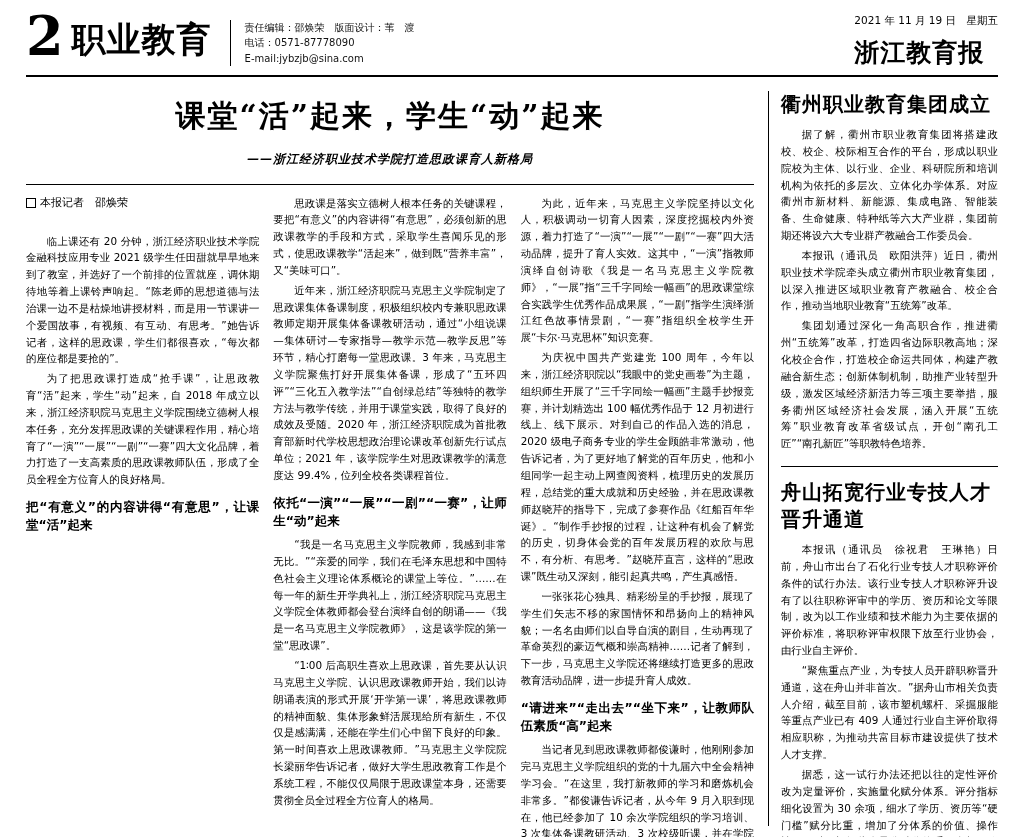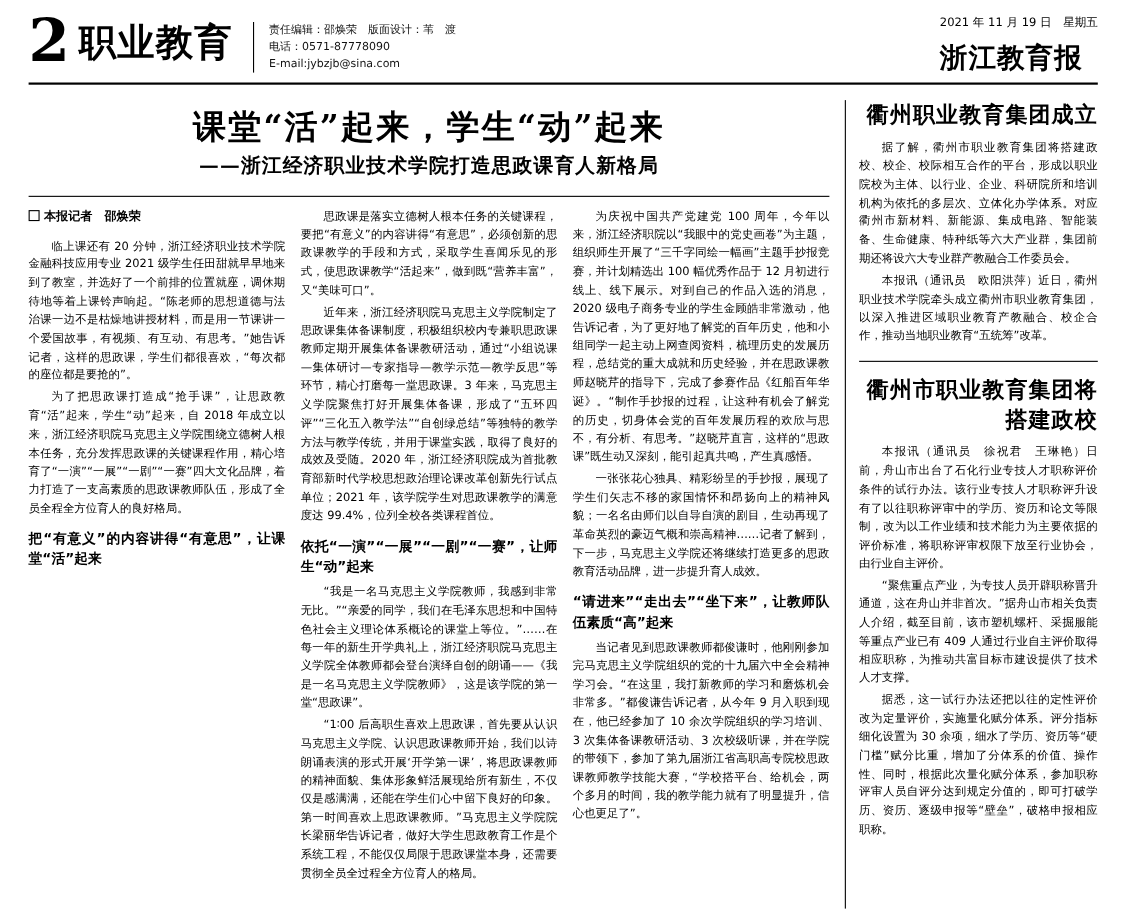--- a/index.html
+++ b/index.html
@@ -24,34 +24,34 @@
 
   
   .content{display:flex;margin-top:14px;height:735px;}
   .left-zone{width:742px;padding-right:14px;box-sizing:border-box;}
   .divider-v{width:1px;background:#000;margin:0 12px 0 0;}
   .right-zone{width:238px;box-sizing:border-box;}
 
   
   .headline-wrap{text-align:center;padding:6px 0 4px 0;}
   .headline{font-family:"DejaVu Serif","Liberation Serif",serif;font-size:30px;font-weight:700;letter-spacing:2px;line-height:1.25;}
-  .subheadline{font-family:"DejaVu Serif","Liberation Serif",serif;font-size:18px;font-weight:700;margin-top:3px;letter-spacing:1px;}
+  .subheadline{font-family:"DejaVu Serif","Liberation Serif",serif;font-size:12px;font-weight:700;margin-top:16px;letter-spacing:1px;font-style:italic;}
   .rule-under{border-bottom:1px solid #000;margin:12px 0 10px 0;}
 
   
   .cols{display:flex;gap:14px;}
   .col{width:236px;box-sizing:border-box;}
-  .byline{font-size:11px;font-weight:700;margin-bottom:12px;}
+  .byline{font-size:11px;font-weight:400;margin-bottom:23px;}
   .byline .box{display:inline-block;width:8px;height:8px;border:1px solid #000;margin-right:4px;vertical-align:middle;}
   p.t{font-size:10.4px;line-height:1.62;text-align:justify;text-justify:inter-ideograph;margin:0 0 3px 0;text-indent:2em;}
   .sub-h{font-size:12.5px;font-weight:700;line-height:1.45;margin:10px 0 6px 0;text-align:justify;}
   .sub-h-c{}
 
   
-  .r-title{font-family:"DejaVu Serif","Liberation Serif",serif;font-size:20px;font-weight:700;line-height:1.35;letter-spacing:1px;margin-bottom:8px;text-align:right;}
+  .r-title{font-family:"DejaVu Serif","Liberation Serif",serif;font-size:20px;font-weight:700;line-height:1.35;letter-spacing:1px;margin-bottom:8px;}
   .r-title.two{margin-bottom:8px;}
   .r-block{margin-bottom:14px;}
   .r-rule{border-top:1px solid #000;margin:12px 0 12px 0;}
   p.r{font-size:10.4px;line-height:1.62;text-align:justify;margin:0 0 3px 0;text-indent:2em;}
 </style>
 </head>
 <body>
 
 <div class="page">
 
@@ -94,44 +94,46 @@
 
         <div class="col">
           <p class="t">思政课是落实立德树人根本任务的关键课程，要把“有意义”的内容讲得“有意思”，必须创新的思政课教学的手段和方式，采取学生喜闻乐见的形式，使思政课教学“活起来”，做到既“营养丰富”，又“美味可口”。</p>
           <p class="t">近年来，浙江经济职院马克思主义学院制定了思政课集体备课制度，积极组织校内专兼职思政课教师定期开展集体备课教研活动，通过“小组说课—集体研讨—专家指导—教学示范—教学反思”等环节，精心打磨每一堂思政课。3 年来，马克思主义学院聚焦打好开展集体备课，形成了“五环四评”“三化五入教学法”“自创绿总结”等独特的教学方法与教学传统，并用于课堂实践，取得了良好的成效及受随。2020 年，浙江经济职院成为首批教育部新时代学校思想政治理论课改革创新先行试点单位；2021 年，该学院学生对思政课教学的满意度达 99.4%，位列全校各类课程首位。</p>
           <div class="sub-h">依托“一演”“一展”“一剧”“一赛”，让师生“动”起来</div>
           <p class="t">“我是一名马克思主义学院教师，我感到非常无比。”“亲爱的同学，我们在毛泽东思想和中国特色社会主义理论体系概论的课堂上等位。”……在每一年的新生开学典礼上，浙江经济职院马克思主义学院全体教师都会登台演绎自创的朗诵——《我是一名马克思主义学院教师》，这是该学院的第一堂“思政课”。</p>
           <p class="t">“1∶00 后高职生喜欢上思政课，首先要从认识马克思主义学院、认识思政课教师开始，我们以诗朗诵表演的形式开展‘开学第一课’，将思政课教师的精神面貌、集体形象鲜活展现给所有新生，不仅仅是感满满，还能在学生们心中留下良好的印象。第一时间喜欢上思政课教师。”马克思主义学院院长梁丽华告诉记者，做好大学生思政教育工作是个系统工程，不能仅仅局限于思政课堂本身，还需要贯彻全员全过程全方位育人的格局。</p>
         </div>
 
         <div class="col">
+          <p class="t">为此，近年来，马克思主义学院坚持以文化人，积极调动一切育人因素，深度挖掘校内外资源，着力打造了“一演”“一展”“一剧”“一赛”四大活动品牌，提升了育人实效。这其中，“一演”指教师演绎自创诗歌《我是一名马克思主义学院教师》，“一展”指“三千字同绘一幅画”的思政课堂综合实践学生优秀作品成果展，“一剧”指学生演绎浙江红色故事情景剧，“一赛”指组织全校学生开展“卡尔·马克思杯”知识竞赛。</p>
           <p class="t">为庆祝中国共产党建党 100 周年，今年以来，浙江经济职院以“我眼中的党史画卷”为主题，组织师生开展了“三千字同绘一幅画”主题手抄报竞赛，并计划精选出 100 幅优秀作品于 12 月初进行线上、线下展示。对到自己的作品入选的消息，2020 级电子商务专业的学生金顾皓非常激动，他告诉记者，为了更好地了解党的百年历史，他和小组同学一起主动上网查阅资料，梳理历史的发展历程，总结党的重大成就和历史经验，并在思政课教师赵晓芹的指导下，完成了参赛作品《红船百年华诞》。“制作手抄报的过程，让这种有机会了解党的历史，切身体会党的百年发展历程的欢欣与思不，有分析、有思考。”赵晓芹直言，这样的“思政课”既生动又深刻，能引起真共鸣，产生真感悟。</p>
           <p class="t">一张张花心独具、精彩纷呈的手抄报，展现了学生们矢志不移的家国情怀和昂扬向上的精神风貌；一名名由师们以自导自演的剧目，生动再现了革命英烈的豪迈气概和崇高精神……记者了解到，下一步，马克思主义学院还将继续打造更多的思政教育活动品牌，进一步提升育人成效。</p>
           <div class="sub-h sub-h-c">“请进来”“走出去”“坐下来”，让教师队伍素质“高”起来</div>
           <p class="t">当记者见到思政课教师都俊谦时，他刚刚参加完马克思主义学院组织的党的十九届六中全会精神学习会。“在这里，我打新教师的学习和磨炼机会非常多。”都俊谦告诉记者，从今年 9 月入职到现在，他已经参加了 10 余次学院组织的学习培训、3 次集体备课教研活动、3 次校级听课，并在学院的带领下，参加了第九届浙江省高职高专院校思政课教师教学技能大赛，“学校搭平台、给机会，两个多月的时间，我的教学能力就有了明显提升，信心也更足了”。</p>
 
         </div>
 
       </div>
     </div>
 
     <div class="divider-v"></div>
 
     <div class="right-zone">
 
       <div class="r-block">
         <div class="r-title">衢州职业教育集团成立</div>
         <p class="r">据了解，衢州市职业教育集团将搭建政校、校企、校际相互合作的平台，形成以职业院校为主体、以行业、企业、科研院所和培训机构为依托的多层次、立体化办学体系。对应衢州市新材料、新能源、集成电路、智能装备、生命健康、特种纸等六大产业群，集团前期还将设六大专业群产教融合工作委员会。</p>
         <p class="r">本报讯（通讯员　欧阳洪萍）近日，衢州职业技术学院牵头成立衢州市职业教育集团，以深入推进区域职业教育产教融合、校企合作，推动当地职业教育“五统筹”改革。</p>
+        <p class="r">集团划通过深化一角高职合作，推进衢州“五统筹”改革，打造四省边际职教高地；深化校企合作，打造校企命运共同体，构建产教融合新生态；创新体制机制，助推产业转型升级，激发区域经济新活力等三项主要举措，服务衢州区域经济社会发展，涵入开展“五统筹”职业教育改革省级试点，开创“南孔工匠”“南孔新匠”等职教特色培养。</p>
       </div>
 
       <div class="r-rule"></div>
 
       <div class="r-block">
-        <div class="r-title two">衢州市职业教育集团将搭建政校</div>
+        <div class="r-title two">舟山拓宽行业专技人才晋升通道</div>
         <p class="r">本报讯（通讯员　徐祝君　王琳艳）日前，舟山市出台了石化行业专技人才职称评价条件的试行办法。该行业专技人才职称评升设有了以往职称评审中的学历、资历和论文等限制，改为以工作业绩和技术能力为主要依据的评价标准，将职称评审权限下放至行业协会，由行业自主评价。</p>
         <p class="r">“聚焦重点产业，为专技人员开辟职称晋升通道，这在舟山并非首次。”据舟山市相关负责人介绍，截至目前，该市塑机螺杆、采掘服能等重点产业已有 409 人通过行业自主评价取得相应职称，为推动共富目标市建设提供了技术人才支撑。</p>
         <p class="r">据悉，这一试行办法还把以往的定性评价改为定量评价，实施量化赋分体系。评分指标细化设置为 30 余项，细水了学历、资历等“硬门槛”赋分比重，增加了分体系的价值、操作性、同时，根据此次量化赋分体系，参加职称评审人员自评分达到规定分值的，即可打破学历、资历、逐级申报等“壁垒”，破格申报相应职称。</p>
       </div>
 
     </div>
   </div>
 </div>
 
 </body></html>

